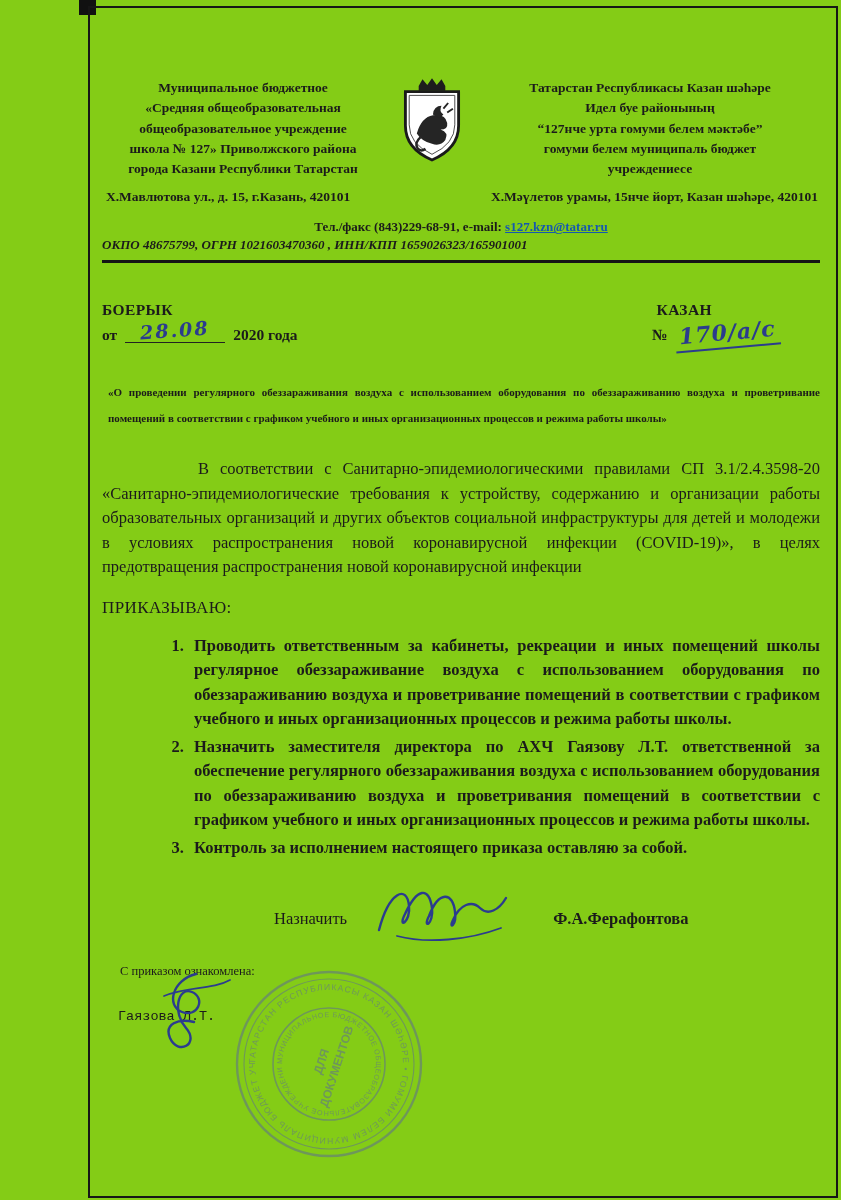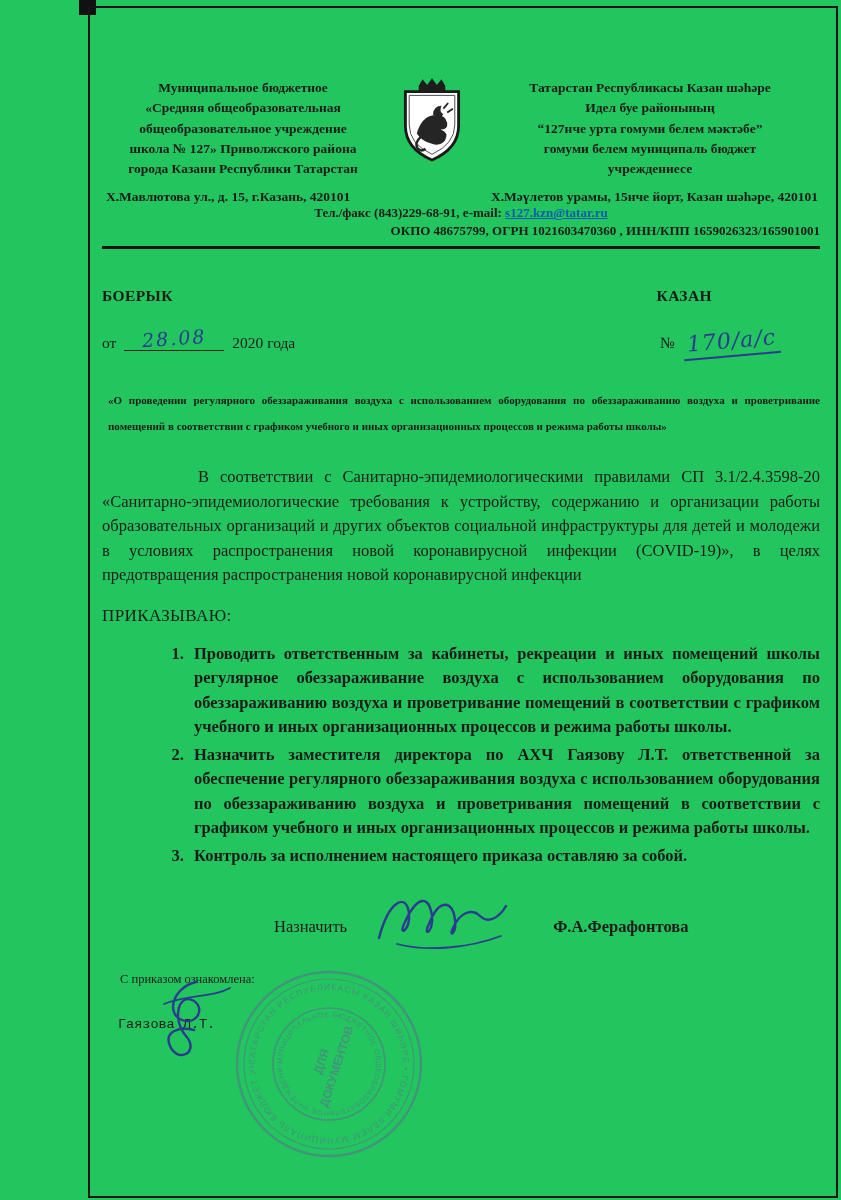--- a/index.html
+++ b/index.html
@@ -1,20 +1,20 @@
 <!DOCTYPE html>
 <html><head>
 <meta charset="utf-8">
 <style>
   html,body { margin:0; padding:0; background:#e8e8e8; }
   .page {
     position: relative;
     width: 841px; height: 1200px;
     margin: 0 auto;
-    background: #22c55e;
+    background: #84cc16;
     font-family: "Liberation Serif", "DejaVu Serif", serif;
     color: #1b1b1b;
     overflow: hidden;
   }
   .frame {
     position: absolute;
     left: 88px; top: 6px;
     width: 746px; height: 1188px;
     border: 2px solid #161616;
   }
@@ -32,28 +32,28 @@
   .org-block {
     font-weight: bold; font-size: 13.5px; line-height: 1.5;
     text-align: center;
   }
   .org-left  { width: 282px; padding-top: 10px;}
   .org-right { width: 340px; padding-top: 10px;}
   .emblem-wrap { width: 96px; display: flex; justify-content: center; padding-top: 6px; }
   .addresses { display: flex; justify-content: space-between; margin-top: 10px; font-weight: bold; font-size: 13.5px; }
   .addr-left { padding-left: 4px; }
   .addr-right { padding-right: 2px; }
-  .contact-line { text-align: center; margin-top: 0; font-weight: bold; font-size: 13px; }
+  .contact-line { text-align: center; margin-top: 14px; font-weight: bold; font-size: 13px; }
   .email-link { color: #1558b0; text-decoration: underline; }
-  .registry-line { text-align: right; margin-top: 2px; font-weight: bold; font-size: 13px; }
+  .registry-line { text-align: left; margin-top: 2px; font-weight: bold; font-size: 13px; font-style: italic; }
   .divider { border-top: 3px solid #151515; margin-top: 7px; }
   
   .order-head { display: flex; justify-content: space-between; margin-top: 38px; font-weight: bold; font-size: 15.5px; letter-spacing: .4px; }
   .order-head .right { margin-right: 108px; }
-  .order-date-row { display: flex; justify-content: space-between; margin-top: 23px; font-weight: normal; font-size: 15.5px; align-items: baseline; }
+  .order-date-row { display: flex; justify-content: space-between; margin-top: 0; font-weight: bold; font-size: 15.5px; align-items: baseline; }
   .date-left { display: flex; align-items: baseline; gap: 8px; }
   .blank {
     display: inline-block; width: 100px; text-align: center;
     border-bottom: 1.6px solid #222; position: relative; height: 20px;
   }
   .hand {
     font-family: "DejaVu Serif", serif;
     font-style: italic;
     color: #2b3c8e;
     display: inline-block;

